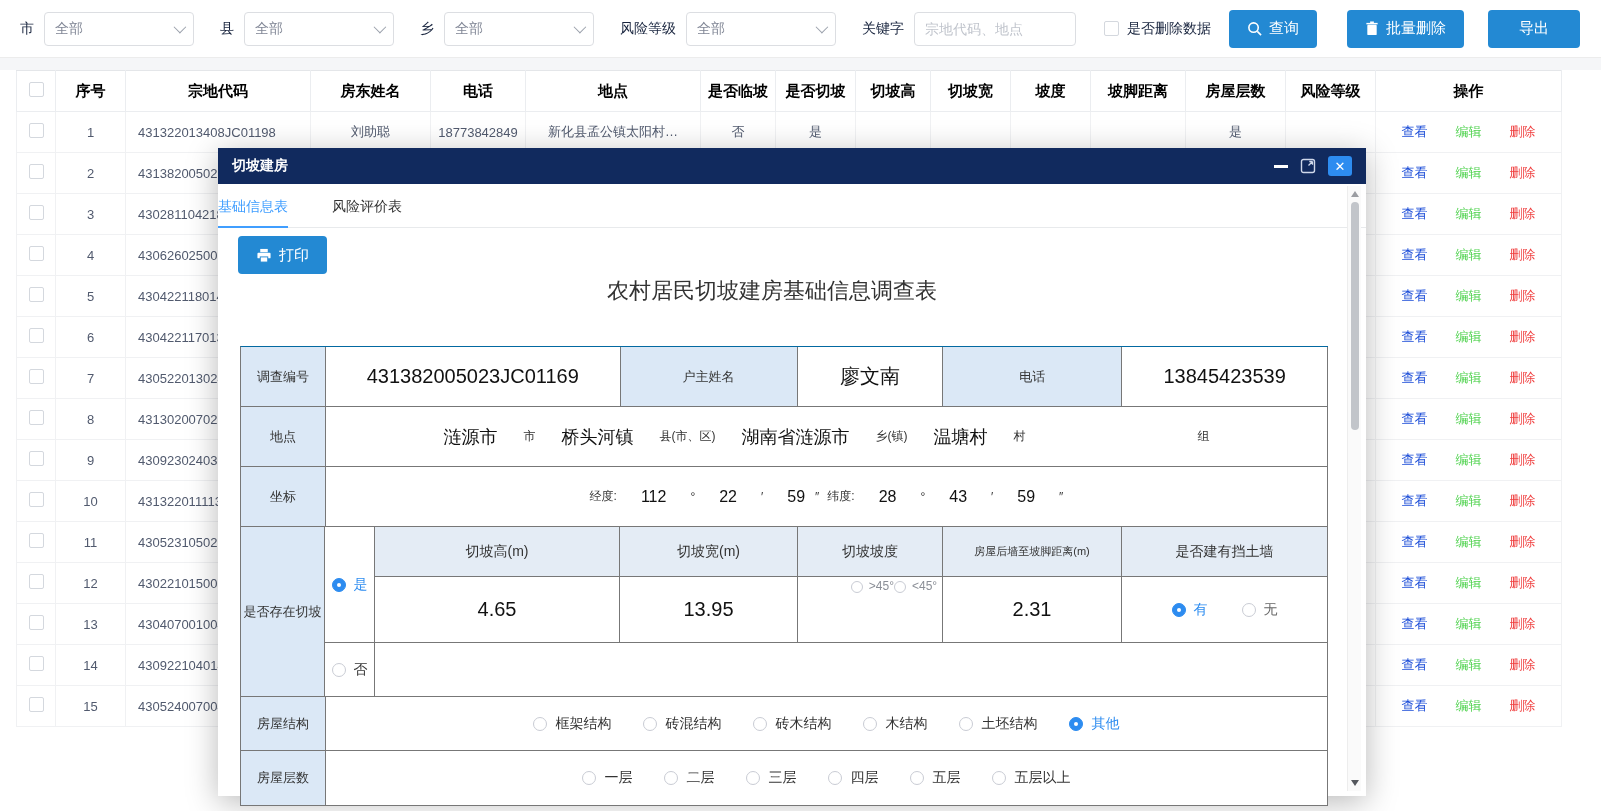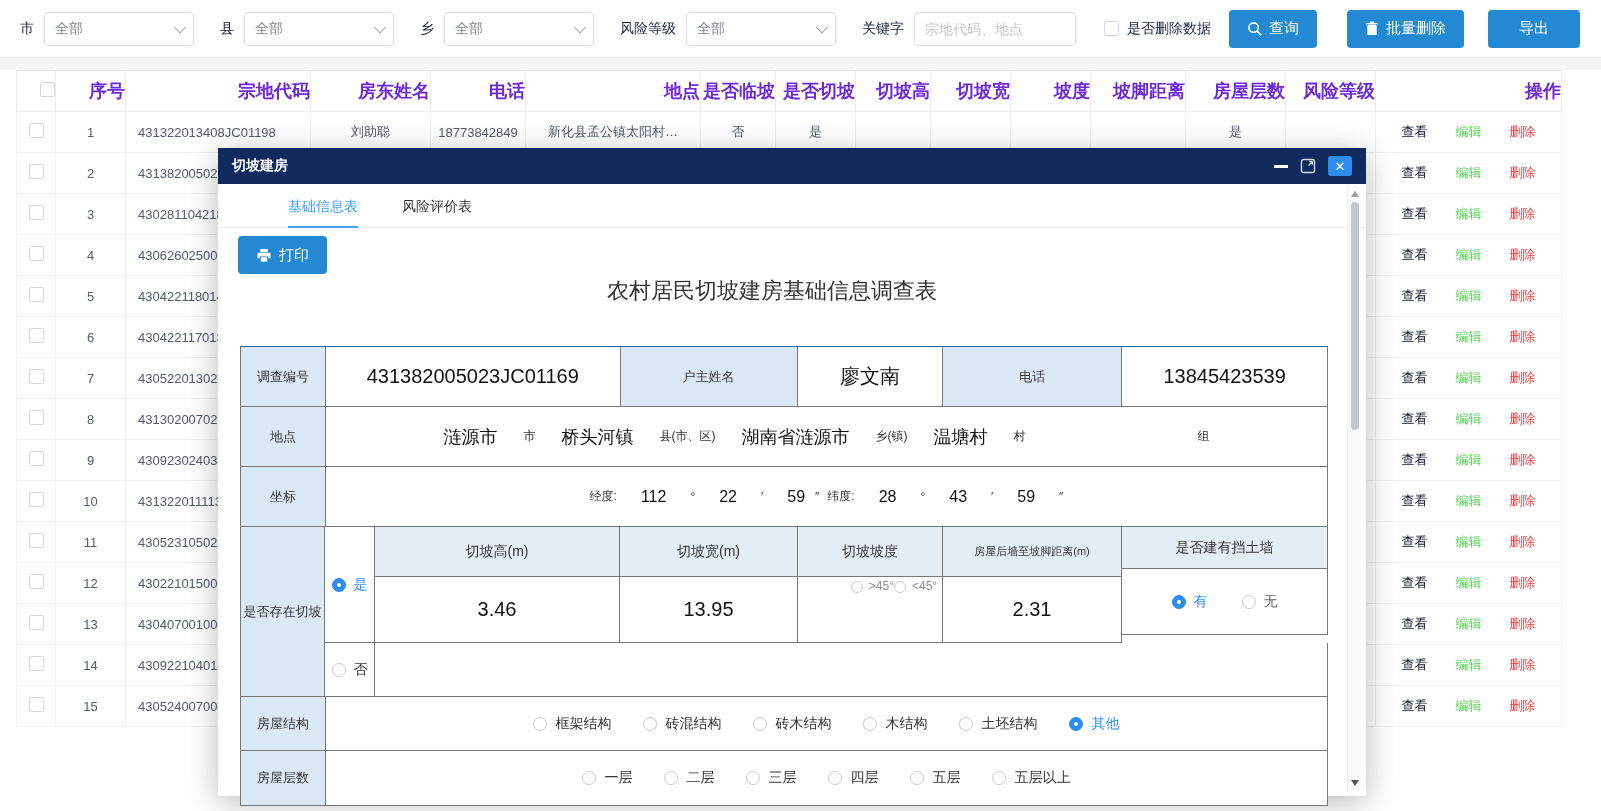--- a/index.html
+++ b/index.html
@@ -18,36 +18,36 @@
   .cb-wrap .cb { margin-right:8px; }
   .btn { height:38px; border:none; border-radius:4px; background:#2389d3; color:#fff; font-size:15px; display:flex; align-items:center; justify-content:center; cursor:pointer; padding:0 18px; }
   .btn svg { margin-right:7px; }
   .btn-query { margin-right:30px; min-width:86px; }
   .btn-batch { margin-right:24px; min-width:116px; }
   .btn-export { min-width:92px; }
 
   
   .content { position:absolute; top:70px; left:0; right:0; bottom:0; background:#fff; }
   table.grid { position:absolute; left:16px; top:0; width:1545px; border-collapse:collapse; table-layout:fixed; background:#fff; }
-  table.grid th { height:41px; font-size:18px; font-weight:bold; color:#6d28d9; border:1px solid #ebedf0; border-top:1px solid #e4e6e9; text-align:right; background:#fff; }
+  table.grid th { height:41px; font-size:15px; font-weight:bold; color:#000000; border:1px solid #ebedf0; border-top:1px solid #e4e6e9; text-align:center; background:#fff; }
   table.grid td { height:41px; font-size:13px; color:#515a6e; border:1px solid #f0f1f3; text-align:center; white-space:nowrap; overflow:hidden; }
   table.grid td.code { text-align:left; padding-left:12px; }
-  .act-view { color:#0f172a; cursor:pointer; margin:0 14px; }
+  .act-view { color:#1d4ed8; cursor:pointer; margin:0 14px; }
   .act-edit { color:#52d351; cursor:pointer; margin:0 14px; }
   .act-del  { color:#f03e3e; cursor:pointer; margin:0 14px; }
 
   
   .modal { position:absolute; left:218px; top:148px; width:1148px; height:648px; background:#fff; box-shadow:0 6px 30px rgba(0,0,0,.28); z-index:10; }
   .m-header { position:absolute; top:0; left:0; right:0; height:36px; background:#112a5e; display:flex; align-items:center; padding:0 14px; }
   .m-title { color:#fff; font-size:14px; font-weight:bold; flex:1; }
   .m-ctrl { display:flex; align-items:center; gap:12px; }
   .ic-min { width:14px; height:3px; background:#fff; cursor:pointer; }
   .ic-max { cursor:pointer; display:flex; }
   .ic-close { width:24px; height:20px; background:#2d8cf0; border-radius:3px; color:#fff; font-size:13px; display:flex; align-items:center; justify-content:center; cursor:pointer; }
-  .m-tabs { position:absolute; top:36px; left:0; right:0; height:44px; border-bottom:1px solid #e8eaec; display:flex; align-items:center; padding-left:70px; gap:44px; background:#fff; }
+  .m-tabs { position:absolute; top:36px; left:0; right:0; height:44px; border-bottom:1px solid #e8eaec; display:flex; align-items:center; gap:44px; background:#fff; }
   .tab { font-size:14px; color:#333; height:44px; line-height:44px; cursor:pointer; position:relative; }
   .tab.active { color:#409eff; }
   .tab.active:after { content:""; position:absolute; left:0; right:0; bottom:0; height:2px; background:#409eff; }
   .btn-print { position:absolute; top:88px; left:20px; }
   .form-title { position:absolute; top:128px; left:0; right:40px; text-align:center; font-size:22px; color:#333; }
 
   
   .form { position:absolute; left:22px; top:198px; width:1088px; border-top:1px solid #0369a1; border-left:1px solid #777; background:#fff; }
   .cell { border-right:1px solid #777; border-bottom:1px solid #777; display:flex; align-items:center; justify-content:center; }
   .label-cell { background:#dbe8f6; font-size:13px; color:#333; text-align:center; }
@@ -503,21 +503,21 @@
       <div style="width:1003px">
         <div class="frow">
           <div class="cell" style="width:50px;height:116px">
             <span class="radio-item sel">
                 <span class="radio checked"></span>
                 <span>是</span>
               </span>
           </div>
           <div style="width:245px">
             <div class="cell subhead" style="height:50px">切坡高(m)</div>
-            <div class="cell bigval" style="height:66px">3.46</div>
+            <div class="cell bigval" style="height:66px">4.65</div>
           </div>
           <div style="width:178px">
             <div class="cell subhead" style="height:50px">切坡宽(m)</div>
             <div class="cell bigval" style="height:66px">13.95</div>
           </div>
           <div style="width:145px">
             <div class="cell subhead" style="height:50px">切坡坡度</div>
             <div class="cell" style="height:66px;flex-direction:row;justify-content:center;align-items:flex-start;padding-left:48px">
               <span class="angle-line">
                   <span class="radio mini"></span>
@@ -527,21 +527,21 @@
                   <span class="radio mini"></span>
                   <span>&lt;45°</span>
                 </span>
             </div>
           </div>
           <div style="width:179px">
             <div class="cell subhead" style="height:50px;font-size:11px">房屋后墙至坡脚距离(m)</div>
             <div class="cell bigval" style="height:66px">2.31</div>
           </div>
           <div style="width:206px">
-            <div class="cell subhead" style="height:42px">是否建有挡土墙</div>
+            <div class="cell subhead" style="height:50px">是否建有挡土墙</div>
             <div class="cell" style="height:66px;gap:34px">
               <span class="radio-item sel">
                   <span class="radio checked"></span>
                   <span>有</span>
                 </span>
               <span class="radio-item" style="color:#666">
                   <span class="radio"></span>
                   <span>无</span>
                 </span>
             </div>

